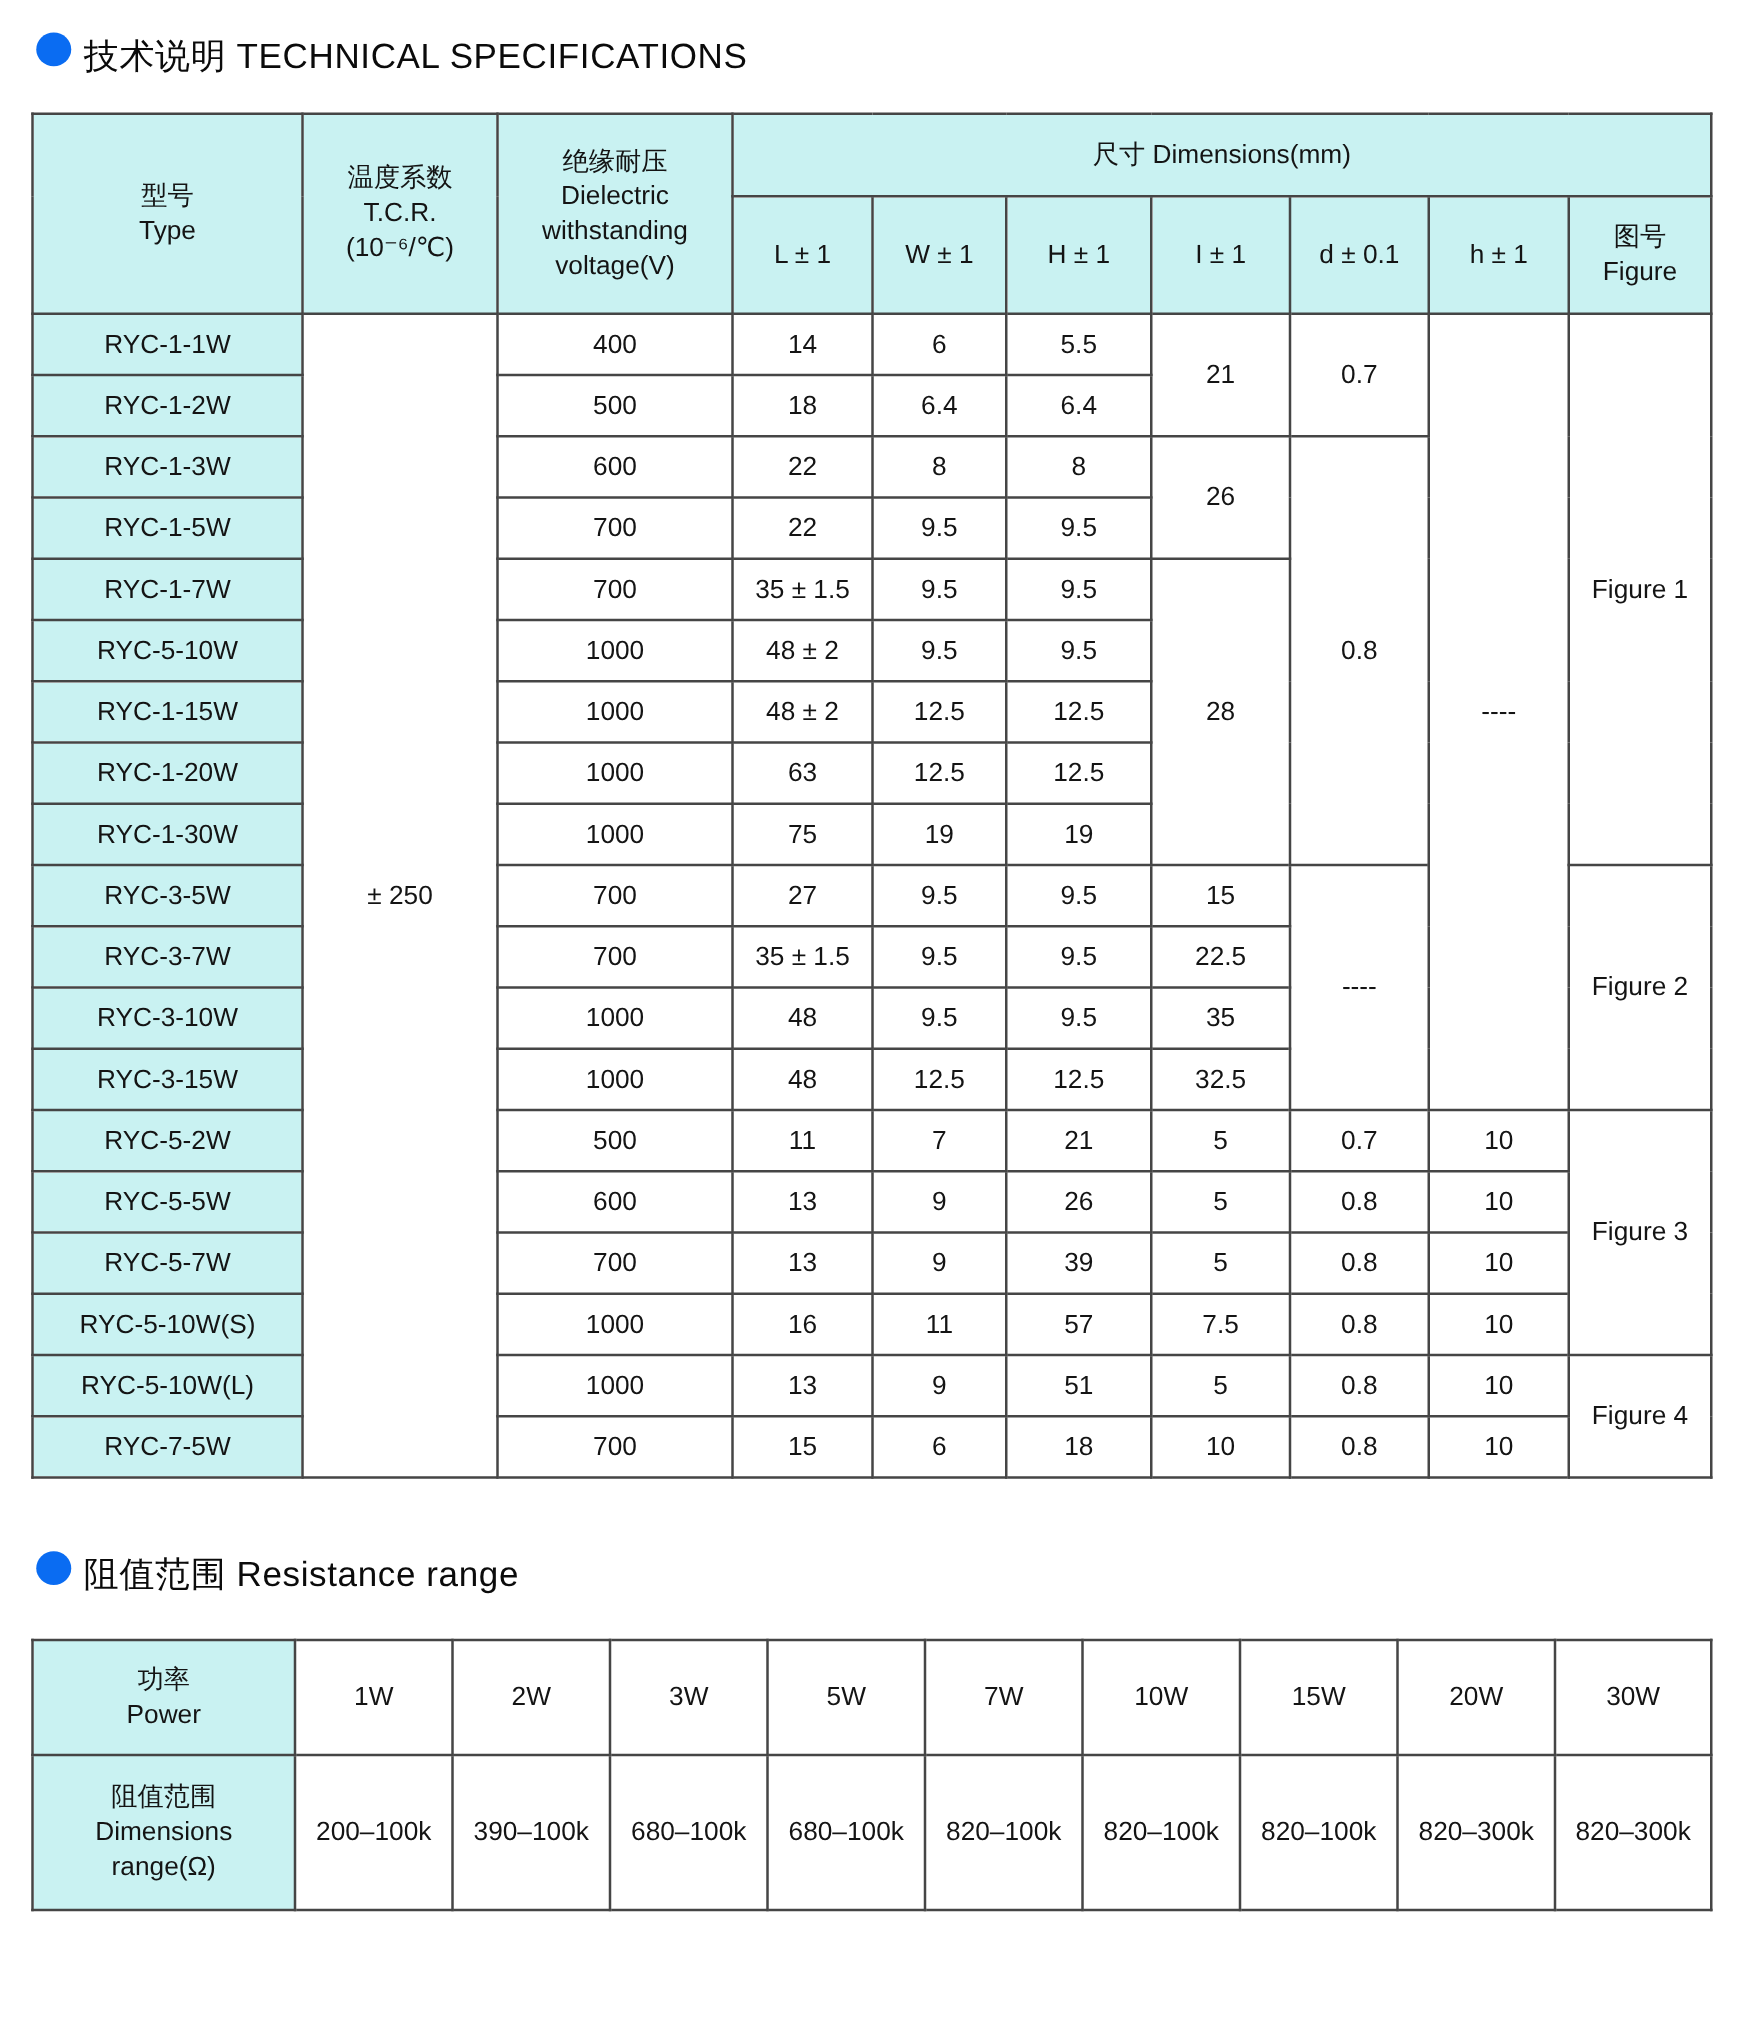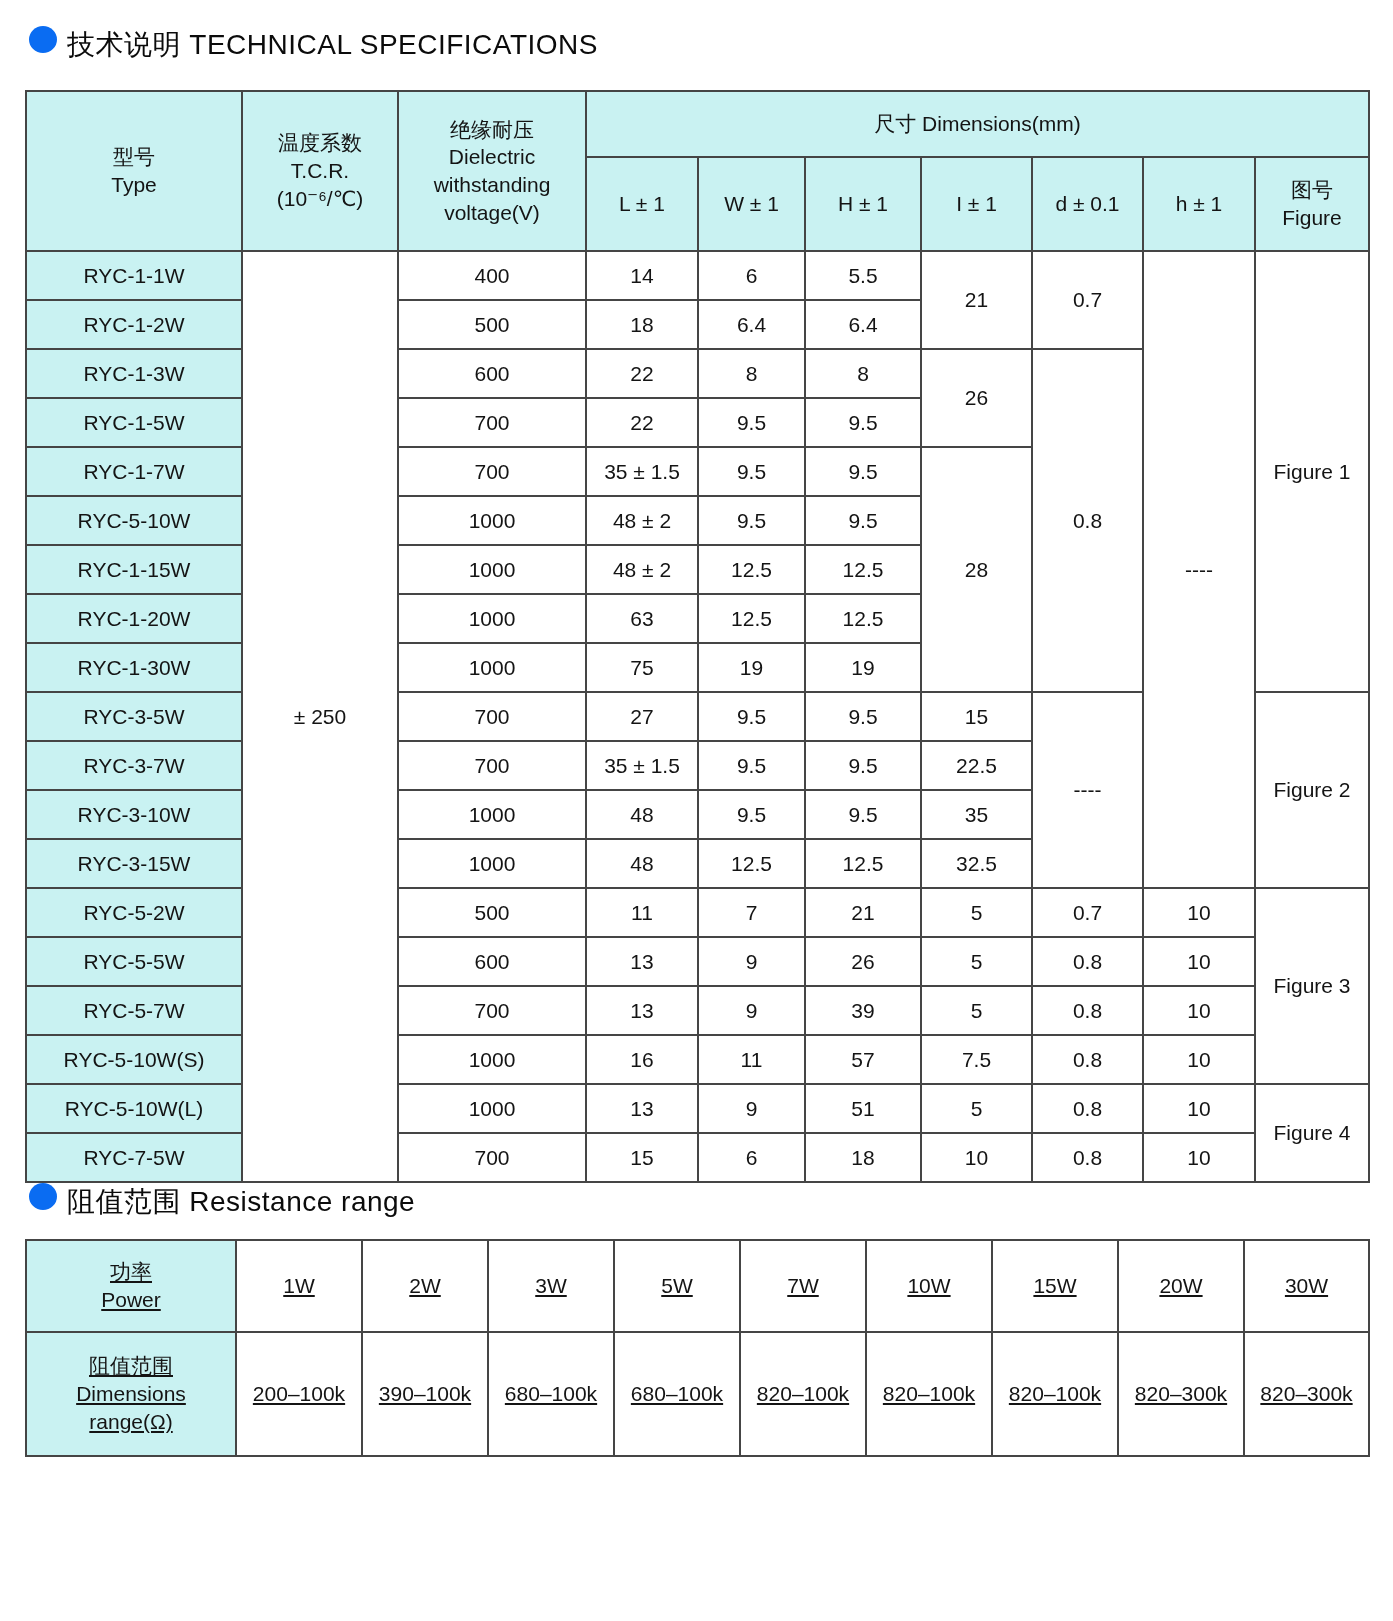--- a/index.html
+++ b/index.html
@@ -10,21 +10,21 @@
   }
   html,body{margin:0;padding:0;background:#ffffff;}
   body{
     width:1393px;height:1621px;
     font-family:"Liberation Sans","DejaVu Sans",sans-serif;
     color:var(--text);
     overflow:hidden;
   }
   .page{padding:26px 25px 0 25px;box-sizing:border-box;}
   .section-head{display:flex;gap:10px;height:34px;margin-left:4px;}
-  .section-head.second{}
+  .section-head.second{margin-top:58px;}
   .bullet{width:28px;height:27px;border-radius:50%;background:var(--accent);flex:0 0 auto;}
   .section-title{font-size:28px;letter-spacing:0.5px;color:#0b0b0b;font-weight:500;white-space:nowrap;}
   table{
     border-collapse:collapse;
     table-layout:fixed;
     width:1343px;
     margin-top:30px;
   }
   th,td{
     border:2px solid var(--border);
@@ -35,21 +35,21 @@
     padding:0 2px;
     white-space:pre-line;
     line-height:1.32;
     color:var(--text);
     overflow:hidden;
   }
   .cyan{background:var(--cyan);}
   .spec-table thead tr.h1{height:66px;}
   .spec-table thead tr.h2{height:94px;padding-left:20px;}
   .spec-table tbody tr{height:49px;}
-  .res-table{margin-top:22px;text-decoration:underline;}
+  .res-table{margin-top:36px;}
   .res-table tr.r1{height:92px;}
   .res-table tr.r2{height:124px;}
 </style>
 </head>
 <body>
 
 <div class="page">
 
   <div class="section-head">
     <span class="bullet"></span>

